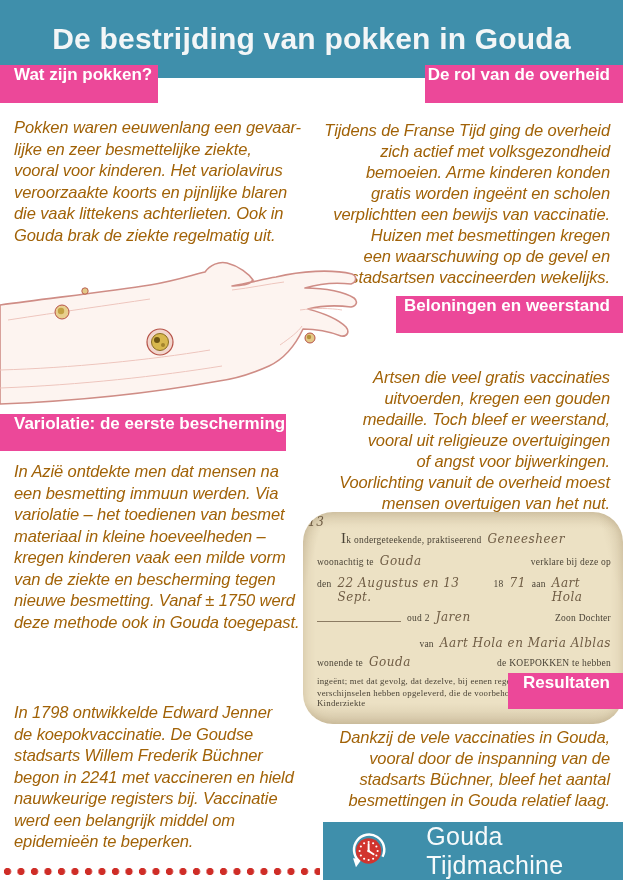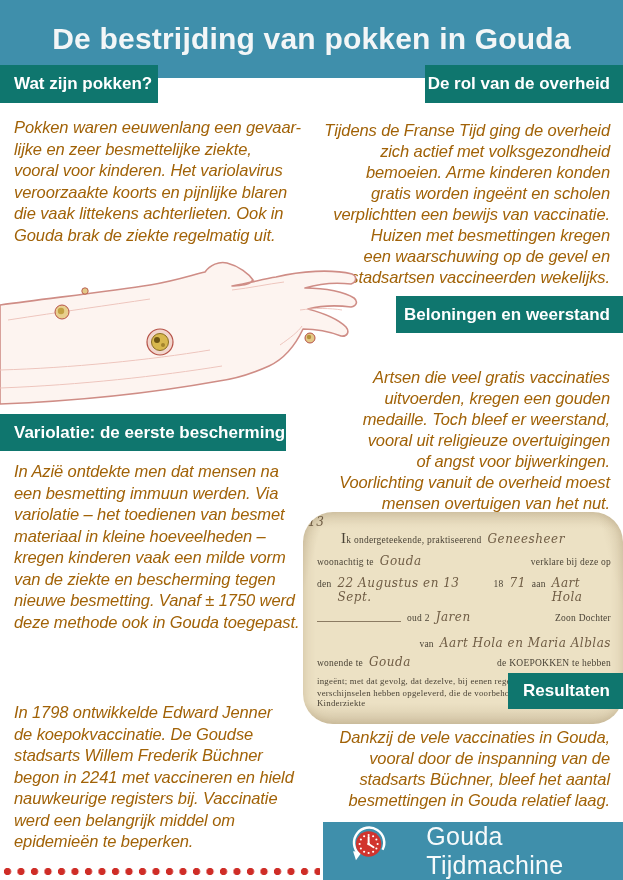--- a/index.html
+++ b/index.html
@@ -13,22 +13,22 @@
   .header {
     position:absolute; left:0; top:0; width:623px; height:78px;
     background:#3f8fab; display:flex; align-items:center; justify-content:center;
   }
   .header h1 {
     margin:0; font-size:30px; font-weight:700; color:#f3f6f7; letter-spacing:0.2px;
   }
 
   
   .banner {
-    position:absolute; height:38px; background:#0f766e; color:#ffffff;
-    font-size:17px; font-weight:700; display:flex; align-items:center;
+    position:absolute; height:38px; background:#ec4899; color:#ffffff;
+    font-size:17px; font-weight:700; display:flex; align-items:flex-start;
     box-sizing:border-box;
   }
   .banner.left-side  { left:0; padding-left:14px; }
   .banner.right-side { right:0; padding-right:13px; justify-content:flex-end; }
   .b-pokken     { top:65px;  width:158px; }
   .b-overheid   { top:65px;  width:198px; }
   .b-variolatie { top:414px; width:286px; height:37px; }
   .b-beloningen { top:296px; width:227px; height:37px; }
   .b-vaccinatie { top:649px; width:254px; height:37px; }
   .b-resultaten { top:673px; width:115px; height:36px; z-index:3; }
@@ -86,21 +86,21 @@
   
   .dots {
     position:absolute; left:3px; bottom:4px; width:317px; height:9px;
     background-image: radial-gradient(circle at 4.5px 4.5px, #cf2d27 3.3px, rgba(0,0,0,0) 4px);
     background-size:13.5px 9px; background-repeat:repeat-x;
   }
 
   
   .footer {
     position:absolute; left:323px; top:822px; width:300px; height:58px;
-    background:#3f8fab; display:flex; z-index:4;
+    background:#3f8fab; display:flex; align-items:center; z-index:4;
     box-sizing:border-box; padding-left:26px;gap:28px;
   }
   .footer .brand {
     color:#f6fafb; font-size:25px; font-weight:400; margin-left:10px; letter-spacing:0.3px;
   }
 </style>
 </head>
 <body>
 
 <div class="page">

